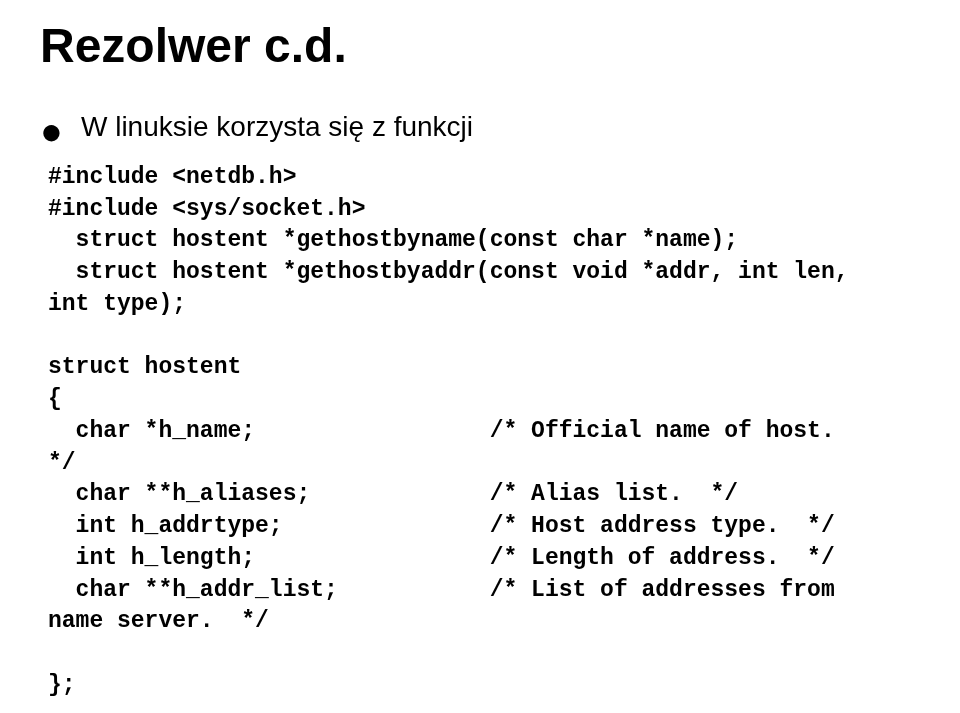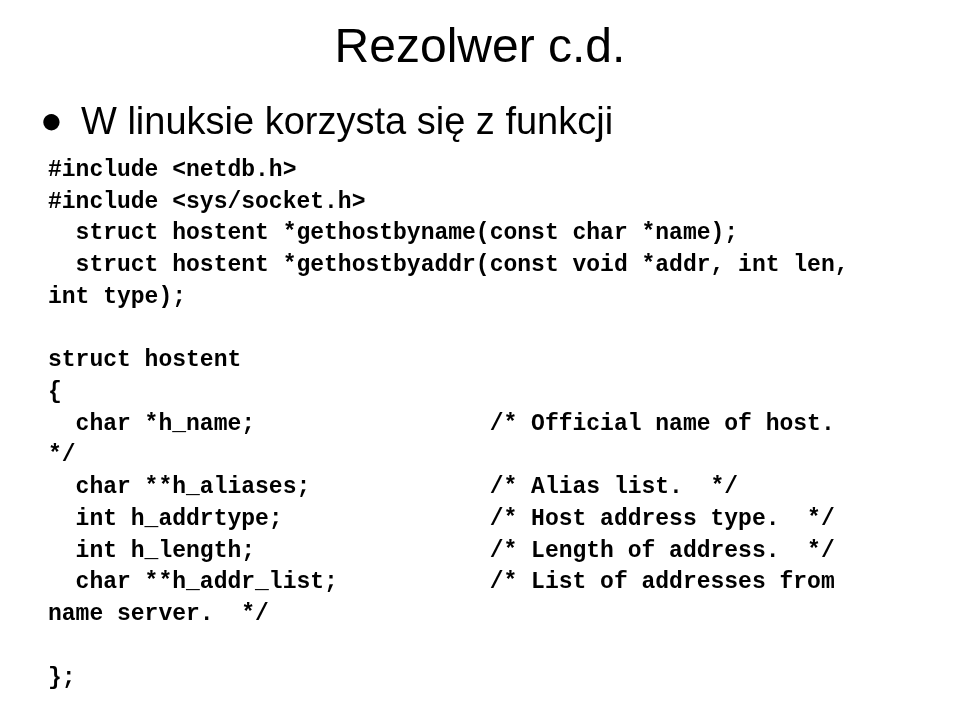--- a/index.html
+++ b/index.html
@@ -11,38 +11,37 @@
       width: 960px;
       height: 713px;
       background: #ffffff;
       font-family: Arial, Helvetica, sans-serif;
       color: #000;
       padding: 18px 40px 20px 40px;
       overflow: hidden;
     }
     .title {
       font-size: 48px;
-      text-align: center;
-      font-weight: 400;
-      margin-bottom: 28px;
+      font-weight: 700;
+      margin-bottom: 39px;
     }
     .bullet-row {
       display: flex;
       align-items: flex-start;
       margin-bottom: 12px;
       margin-left: 0px;
     }
     .bullet-dot {
       font-size: 38px;
       line-height: 1;
       margin-right: 18px;
       margin-top: 0px;
     }
     .bullet-text {
-      font-size: 38px;
+      font-size: 28px;
       line-height: 1.1;
     }
     .code-block {
       font-family: "Courier New", Courier, monospace;
       font-size: 23px;
       line-height: 1.38;
       white-space: pre;
       font-weight: bold;
       margin-left: 8px;
     }

